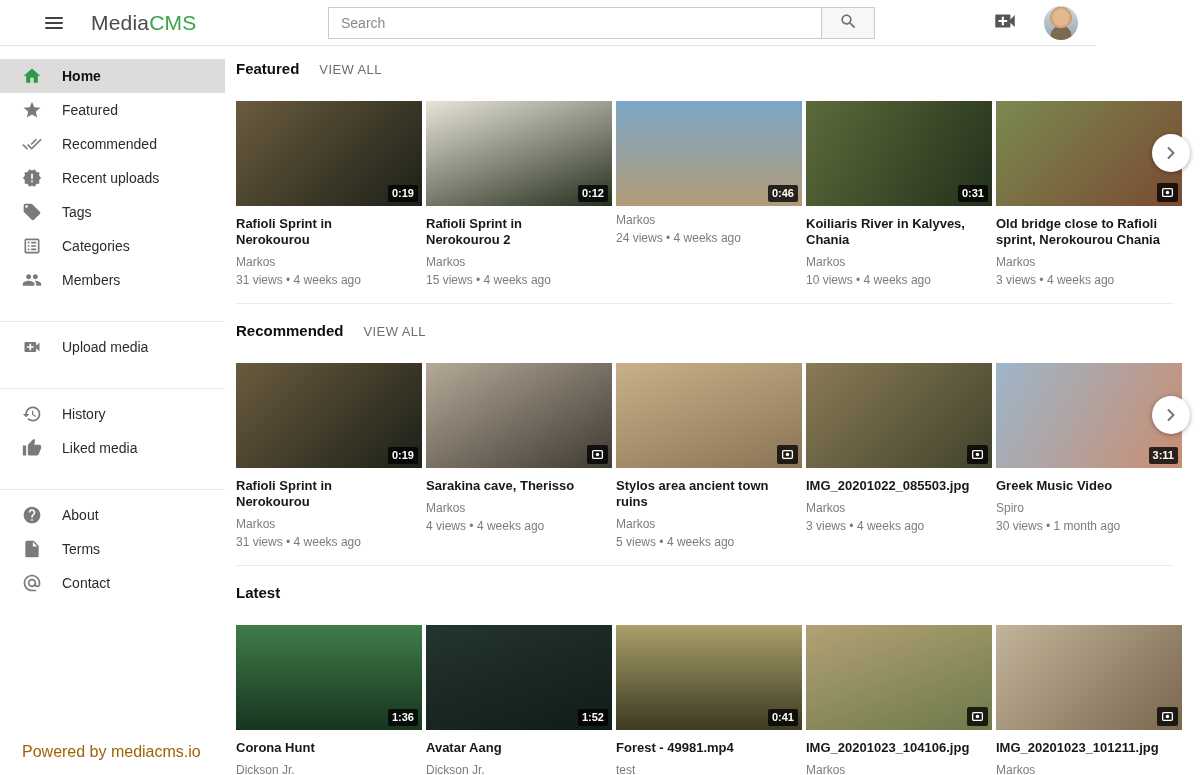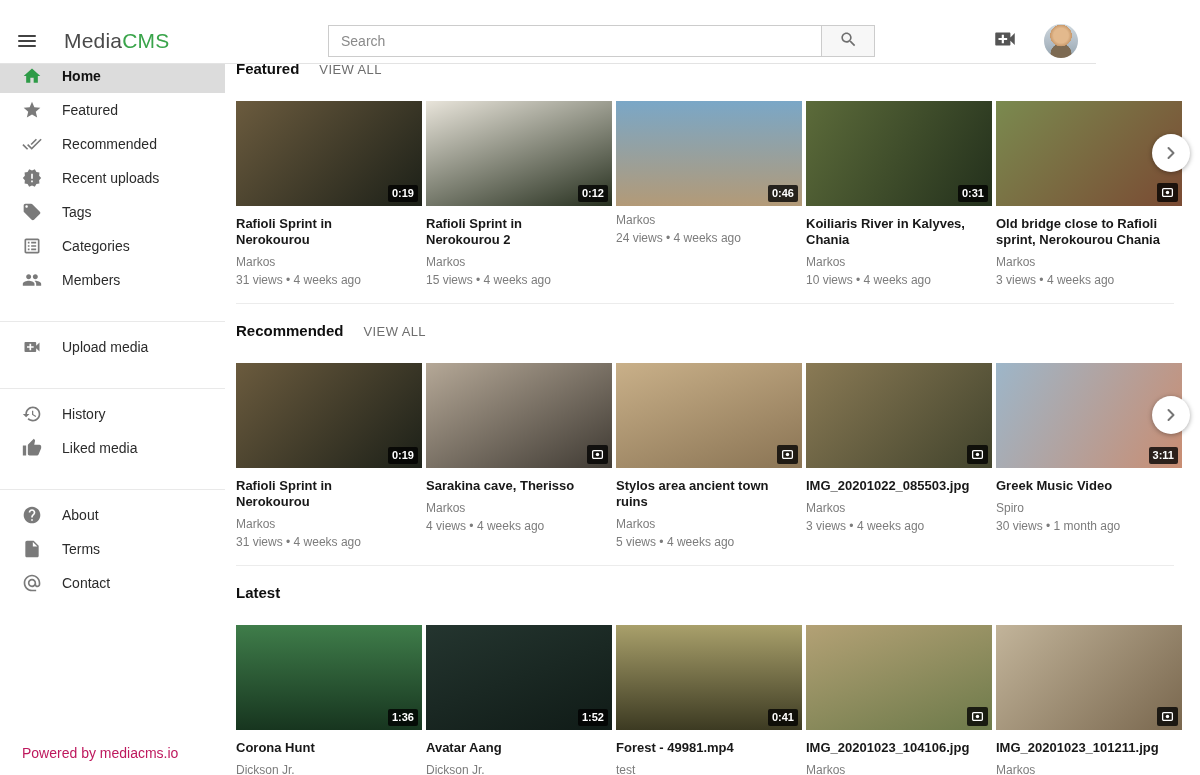--- a/index.html
+++ b/index.html
@@ -1,22 +1,22 @@
 <!DOCTYPE html>
 <html style="--green: #39a44a; --home-green: #2e9b47; --badge-bg: rgba(0,0,0,0.78);"><head>
 <meta charset="utf-8">
 <style>
   * { box-sizing: border-box; margin: 0; padding: 0; }
   html,body { width:1200px; height:775px; overflow:hidden; background:#fff;
     font-family:"Liberation Sans", sans-serif; color:#222; }
 
   
-  .topbar { position:absolute; top:18px; left:0; width:1096px; height:46px;
+  .topbar { position:absolute; top:0; left:0; width:1096px; height:46px;
     background:#fff; border-bottom:1px solid #e3e3e3; z-index:20;
-    display:flex; align-items:center; }
+    display:flex; align-items:center;padding-left:27px; }
   .menu-btn { margin-left:18px; width:24px; height:24px; border:none; background:none;
     cursor:pointer; display:flex; flex-direction:column; justify-content:center; gap:3px; }
   .menu-btn i { display:block; width:18px; height:2px; background:#424242; border-radius:1px; }
   .logo { margin-left:22px; font-size:21px; font-weight:500; color:#4a4a4a;
     text-decoration:none; letter-spacing:.2px; }
   .logo .green { color:var(--green,#39a44a); }
   .search-wrap { position:absolute; left:328px; top:7px; width:547px; height:32px; display:flex; }
   .search-wrap input { flex:1; height:32px; border:1px solid #ccc; border-right:none;
     padding:0 12px; font-size:14px; color:#a21caf; outline:none; font-family:inherit; }
   .search-wrap input::placeholder { color:#8a8a8a; }
@@ -35,21 +35,21 @@
     padding-top:10px; }
   .side-group { padding:3px 0;text-align:right; }
   .side-group + .side-group { border-top:1px solid #e9e9e9; margin-top:21px; padding-top:8px; }
   .side-item { height:34px; display:flex; align-items:center; cursor:pointer;
     padding-left:22px; font-size:14px; color:#2b2b2b; }
   .side-item.active { background:#dcdcdc; font-weight:bold; color:#111; }
   .sicon { width:20px; height:20px; margin-right:20px; display:flex; align-items:center;
     justify-content:center; flex:0 0 20px; }
   .sicon svg { fill:#7a7a7a; }
   .side-item.active .sicon svg { fill:var(--home-green,#2e9b47); }
-  .side-footer { position:absolute; left:22px; bottom:14px; font-size:14px; color:#be185d; }
+  .side-footer { position:absolute; left:22px; bottom:14px; font-size:16px; color:#a16207; }
 
   
   .main { position:absolute; top:46px; left:236px; right:0; bottom:0; overflow:hidden;
     padding-top:12px; }
   .section-head { display:flex; align-items:baseline; margin:2px 0 24px; }
   .section-title { font-size:15px; font-weight:bold; color:#0f0f0f; }
   .view-all { font-size:13px; color:#6e6e6e; margin-left:20px; letter-spacing:.4px;
     text-decoration:none; cursor:pointer; }
   .cards { position:relative; display:grid; grid-template-columns:repeat(5,186px);
     column-gap:4px; width:938px; }

